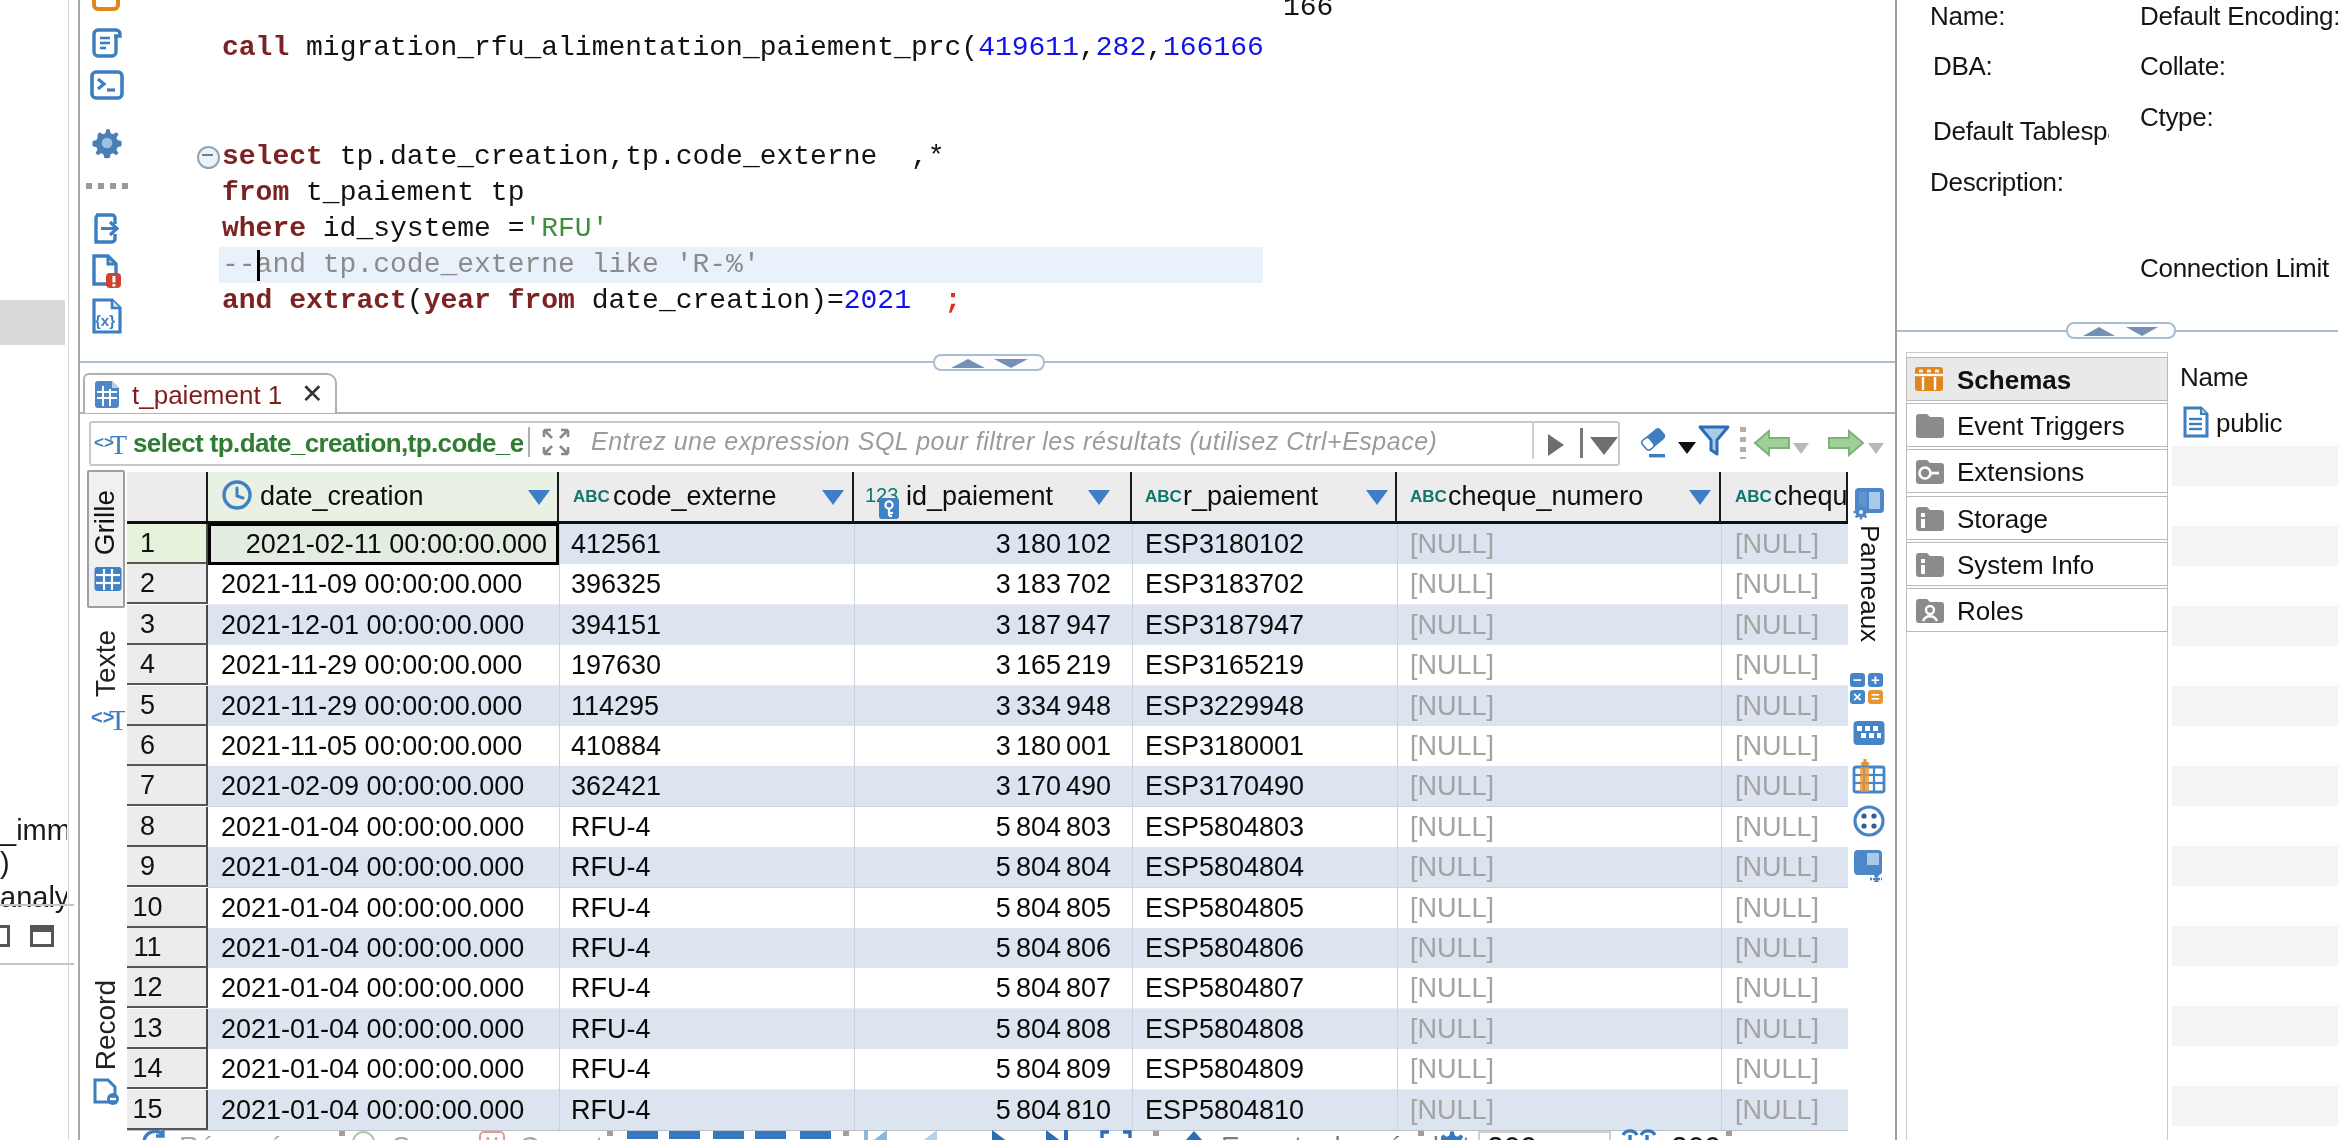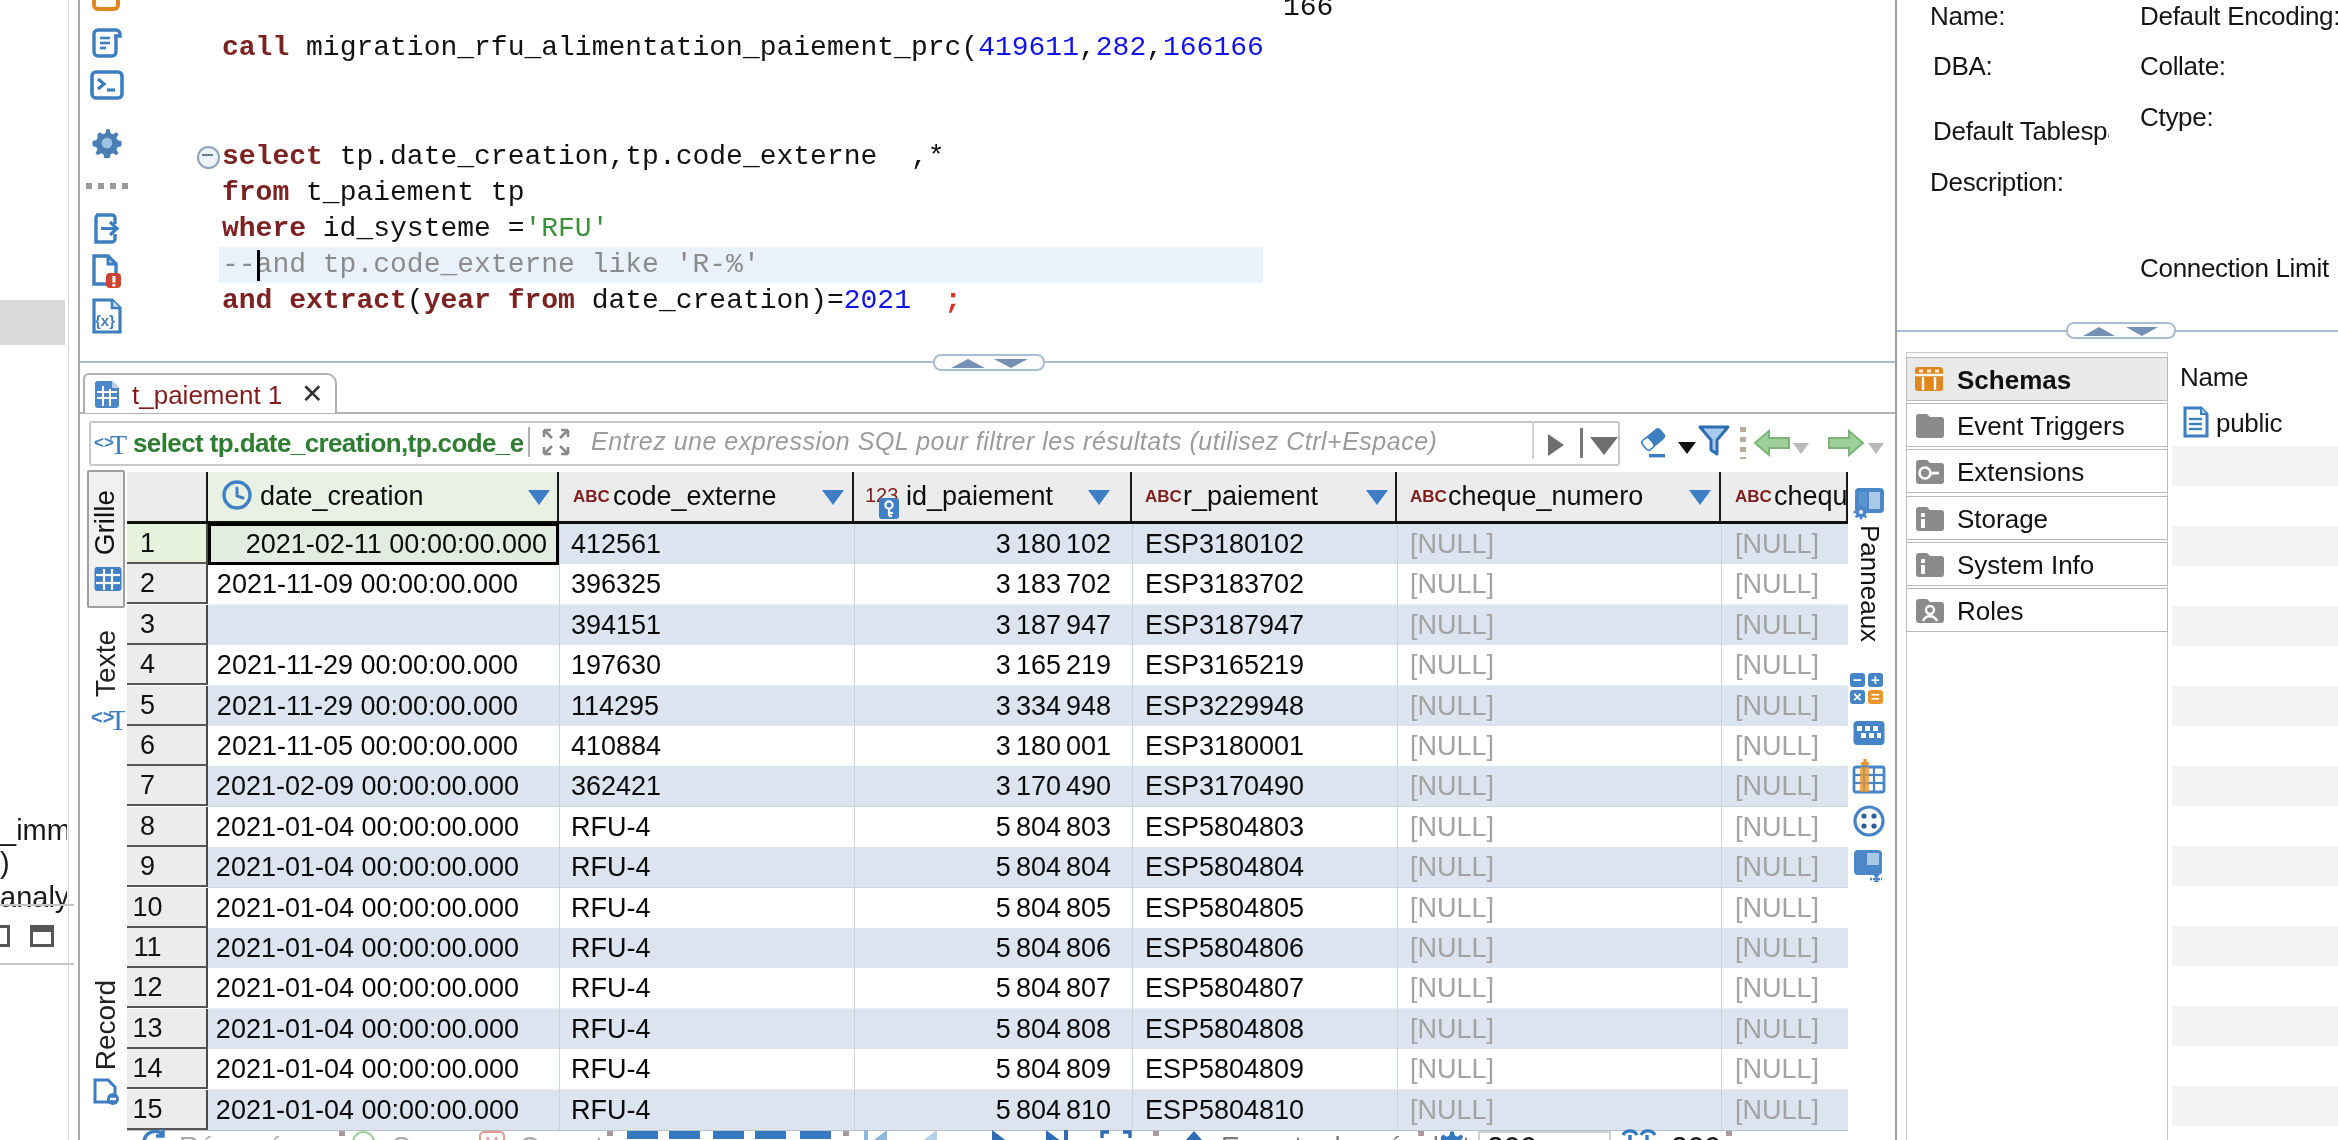--- a/index.html
+++ b/index.html
@@ -8,26 +8,26 @@
 .mono{font-family:"Liberation Mono",monospace;font-size:28px;line-height:36px;white-space:pre;color:#111}
 .kw{color:#7d2222;font-weight:bold}
 .num{color:#1012e8}
 .str{color:#3e8e3e}
 .com{color:#8b8b8b}
 .semi{color:#e03020;font-weight:bold}
 .vtextup{writing-mode:sideways-lr;text-orientation:mixed}
 .vtextdn{writing-mode:vertical-rl;text-orientation:mixed}
 .hdrcell{position:absolute;top:0;height:50px;background:#ececec;border-right:2px solid #1a1a1a;box-sizing:border-box}
 .hdrlbl{position:absolute;top:9px;font-size:27px;color:#0d0d0d;white-space:nowrap}
-.abc{position:absolute;top:15px;font-size:17px;font-weight:bold;color:#7f1d1d;letter-spacing:0px}
+.abc{position:absolute;top:15px;font-size:17px;font-weight:bold;color:#0f766e;letter-spacing:0px}
 .sortarr{position:absolute;top:18px;width:0;height:0;border-left:11px solid transparent;border-right:11px solid transparent;border-top:15px solid #3f7ec7}
 .row{position:absolute;left:127px;width:1721px;height:40px}
 .cell{position:absolute;top:0;height:40px;line-height:40px;font-size:27px;color:#0a0a0a;white-space:nowrap;box-sizing:border-box}
 .c0{left:0;width:81px;background:#ececec;border-right:2px solid #4a4a4a;border-bottom:2px solid #565656;text-align:center;padding-right:38px;color:#111}
-.c1{left:71px;width:351px;text-align:center;padding-right:12px}
+.c1{left:94px;width:351px;text-align:left;padding-right:12px}
 .c2{left:432px;width:295px;padding-left:12px}
 .c3{left:727px;width:278px;text-align:right;padding-right:21px}
 .c4{left:1005px;width:265px;padding-left:13px}
 .c5{left:1270px;width:324px;padding-left:13px;color:#a3a3a3}
 .c6{left:1594px;width:127px;padding-left:14px;color:#a3a3a3}
 .vline{position:absolute;width:1px;background:#ccd2dc}
 .listrow{position:absolute;left:1906px;width:262px;height:44px;border:1px solid #b9b9b9;box-sizing:border-box;background:#fff}
 .listlbl{position:absolute;left:1957px;font-size:26px;color:#111;white-space:nowrap}
 .c3 i{font-style:normal;margin-left:5px}
 .flabel{position:absolute;font-size:26px;letter-spacing:-0.3px;color:#151515;white-space:nowrap}
@@ -221,20 +221,21 @@
 <div class="cell c1">2021-11-09 00:00:00.000</div>
 <div class="cell c2">396325</div>
 <div class="cell c3">3<i>183</i><i>702</i></div>
 <div class="cell c4">ESP3183702</div>
 <div class="cell c5">[NULL]</div>
 <div class="cell c6">[NULL]</div>
 </div>
 <div class="row" style="top:605px">
 <div class="ab" style="left:81px;top:0;width:1640px;height:40px;background:#dce4f0;border-bottom:1px solid rgba(90,110,140,0.13)"></div>
 <div class="cell c0" style="line-height:38px">3</div>
+<div class="cell c1">2021-12-01 00:00:00.000</div>
 <div class="cell c2">394151</div>
 <div class="cell c3">3<i>187</i><i>947</i></div>
 <div class="cell c4">ESP3187947</div>
 <div class="cell c5">[NULL]</div>
 <div class="cell c6">[NULL]</div>
 </div>
 <div class="row" style="top:645px">
 <div class="ab" style="left:81px;top:0;width:1640px;height:40px;background:#ffffff;border-bottom:1px solid rgba(90,110,140,0.13)"></div>
 <div class="cell c0" style="line-height:38px">4</div>
 <div class="cell c1">2021-11-29 00:00:00.000</div>

